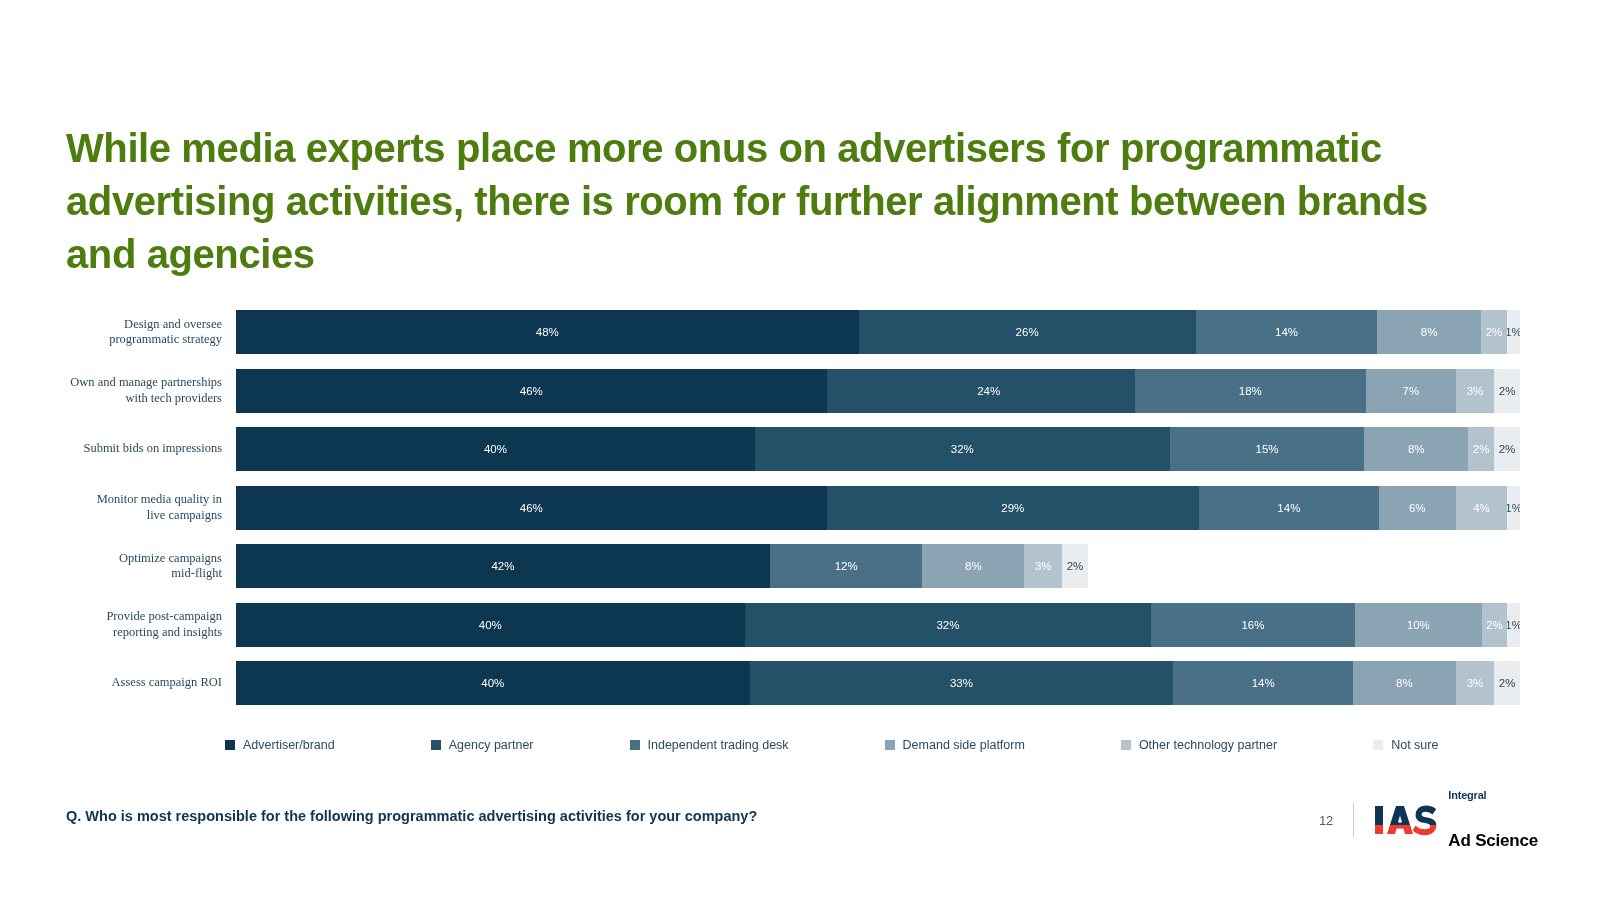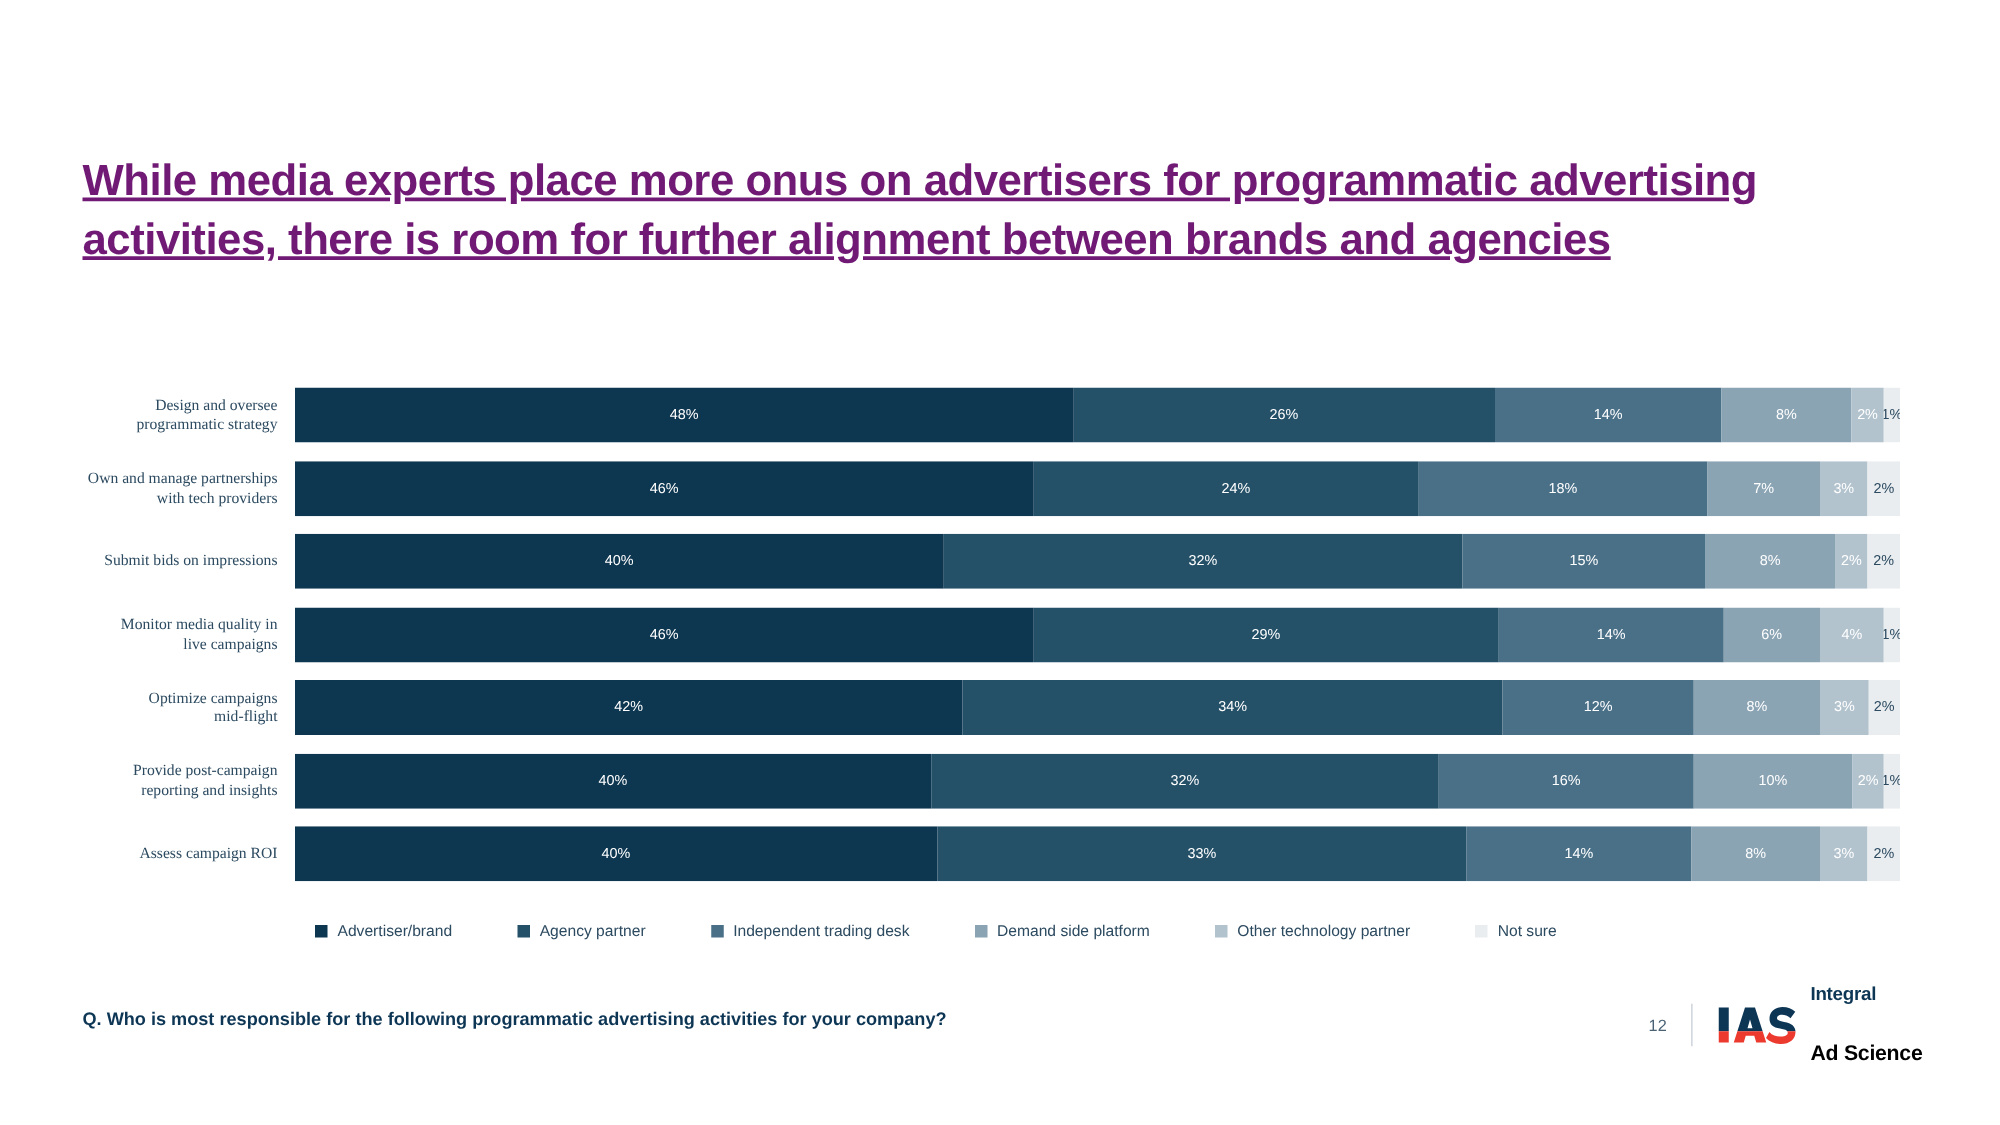--- a/index.html
+++ b/index.html
@@ -18,26 +18,25 @@
     height: 900px;
     background: #ffffff;
   }
 
   
   .title {
     position: absolute;
     left: 66px;
     top: 122px;
     width: 1420px;
-    font-size: 35px;
+    font-size: 40px;
     font-weight: bold;
     line-height: 1.33;
     letter-spacing: -0.4px;
-    color: #701a75;
-    text-decoration: underline;
+    color: #4d7c0f;
   }
 
   
   .chart {
     position: absolute;
     left: 40px;
     top: 303px;
     width: 1480px;
     height: 412px;
   }
@@ -81,24 +80,25 @@
   .seg.s1 { background: #0d3650; }
   .seg.s2 { background: #245068; }
   .seg.s3 { background: #4a7088; }
   .seg.s4 { background: #8ba4b4; }
   .seg.s5 { background: #b3c3ce; }
   .seg.s6 { background: #e9edf0; color: #2c4a60; }
 
   
   .legend {
     position: absolute;
-    left: 252px;
+    left: 225px;
     top: 738px;
     display: flex;
     align-items: center;
+    gap: 44px;
   }
 
   .legend-item {
     display: flex;
     align-items: center;
     margin-right: 52px;
   }
 
   .legend-swatch {
     width: 10px;
@@ -159,21 +159,21 @@
   }
 
   .logo-text {
     display: flex;
     flex-direction: column;
     justify-content: center;
     line-height: 1.08;
   }
 
   .logo-line1 {
-    font-size: 15px;
+    font-size: 11px;
     font-weight: bold;
     color: #0d3655;
     letter-spacing: -0.2px;
   }
 
   .logo-line2 {
     font-size: 17px;
     font-weight: bold;
     color: #000000;
     letter-spacing: -0.2px;
@@ -278,23 +278,20 @@
           <div class="seg s6" style="width: 1%; background: rgb(233, 237, 240); color: rgb(44, 74, 96);">
             <span>1%</span>
           </div>
         </div>
       </div>
       <div class="row">
         <div class="row-label">Optimize campaigns<br>mid-flight</div>
         <div class="bar">
           <div class="seg s1" style="width: 41.5842%; background: rgb(13, 54, 80);">
             <span>42%</span>
-          </div>
-          <div class="seg s2" style="width: 33.6634%; background: rgb(36, 80, 104);">
-            <span>34%</span>
           </div>
           <div class="seg s3" style="width: 11.8812%; background: rgb(74, 112, 136);">
             <span>12%</span>
           </div>
           <div class="seg s4" style="width: 7.92079%; background: rgb(139, 164, 180);">
             <span>8%</span>
           </div>
           <div class="seg s5" style="width: 2.9703%; background: rgb(179, 195, 206);">
             <span>3%</span>
           </div>

